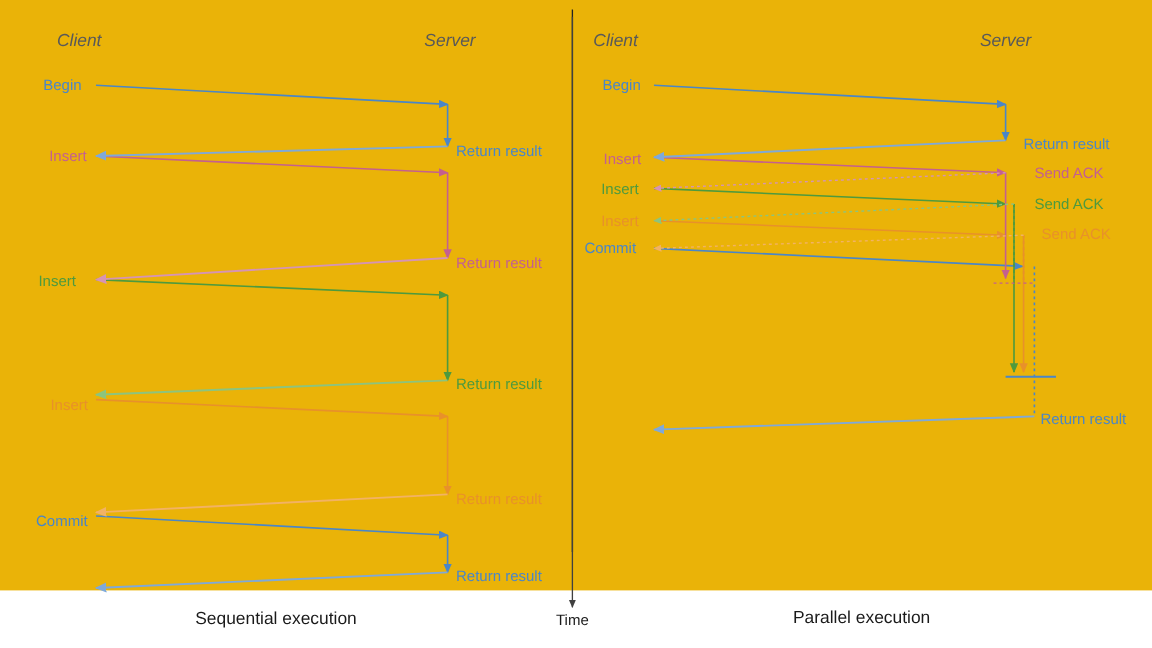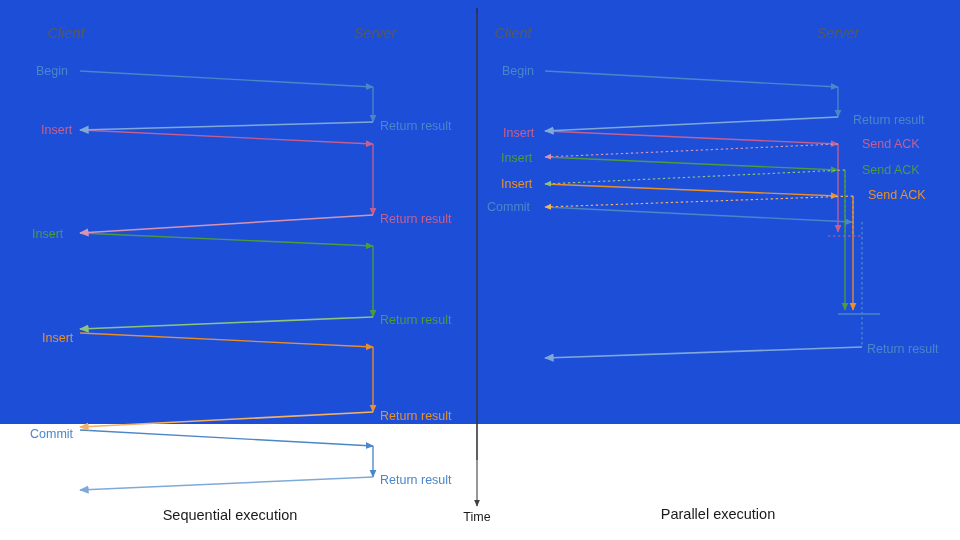--- a/index.html
+++ b/index.html
@@ -1,18 +1,18 @@
 <!DOCTYPE html>
 <html><head>
 <meta charset="utf-8">
 <style>
   html,body{margin:0;padding:0;background:#ffffff;}
   body{width:960px;height:540px;overflow:hidden;
        font-family:"Liberation Sans","DejaVu Sans",sans-serif;}
-  #stage{position:relative;width:960px;height:424px;background:#1d4ed8;}
+  #stage{position:relative;width:960px;height:492px;background:#eab308;}
   svg#diagram{position:absolute;left:0;top:0;width:960px;height:540px;}
   text{font-family:"Liberation Sans","DejaVu Sans",sans-serif;}
   .lane-title{font-size:14.5px;font-style:italic;fill:#595959;}
   .msg-label{font-size:12.5px;}
   .caption{font-size:14.5px;fill:#1a1a1a;}
   .axis-label{font-size:12.5px;fill:#1a1a1a;}
   .axis-line{stroke:#404040;stroke-width:1.1;fill:none;}
 </style>
 </head>
 <body>

